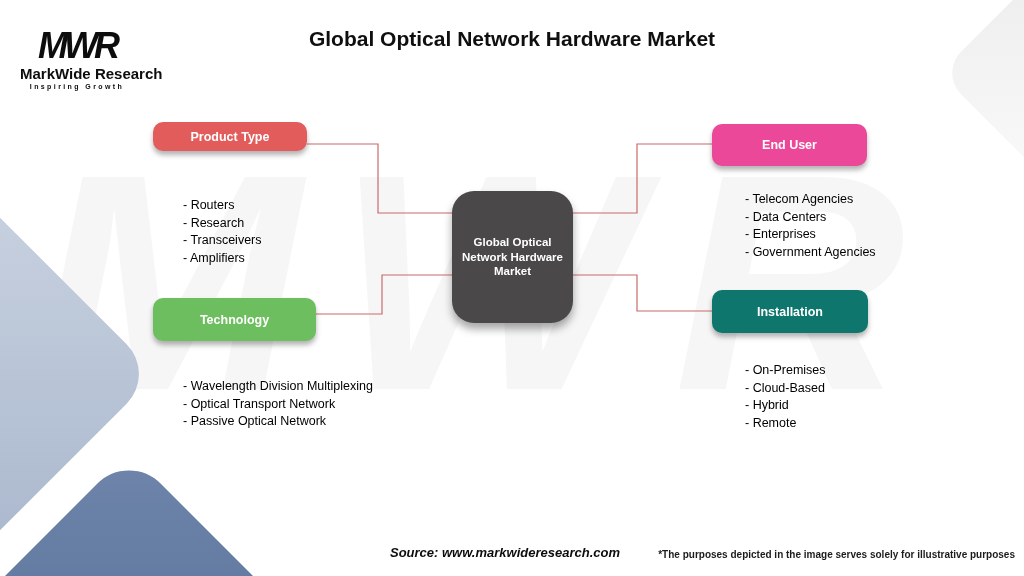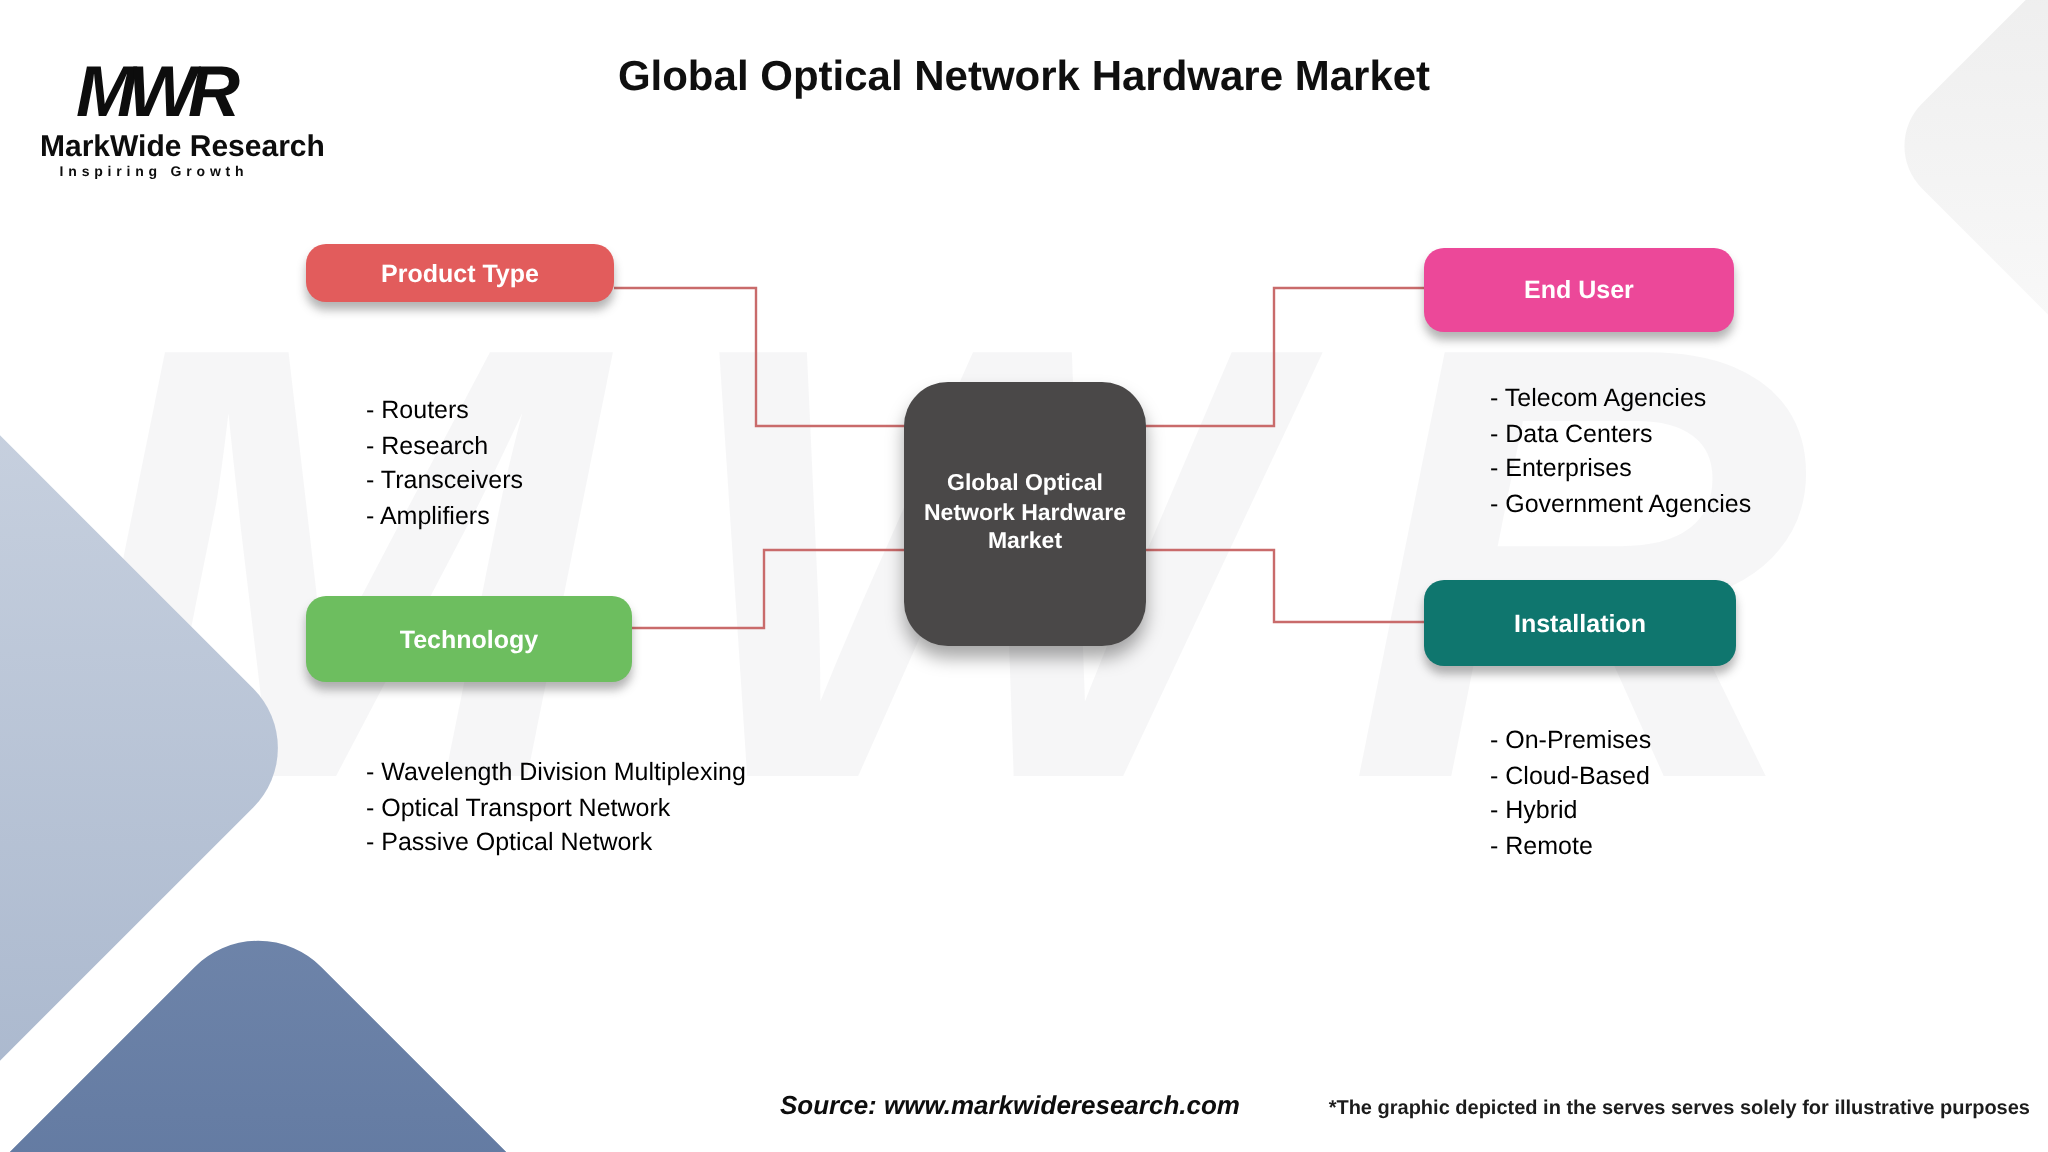--- a/index.html
+++ b/index.html
@@ -150,15 +150,15 @@
     <span>Installation</span>
   </div>
   <div class="seg-list list-installation">
     <div>- On-Premises</div>
     <div>- Cloud-Based</div>
     <div>- Hybrid</div>
     <div>- Remote</div>
   </div>
 
   <div class="footer-source">Source: www.markwideresearch.com</div>
-  <div class="footer-disclaimer">*The graphic depicted in the serves serves solely for illustrative purposes</div>
+  <div class="footer-disclaimer">*The purposes depicted in the image serves solely for illustrative purposes</div>
 
 </div>
 
 </body></html>

